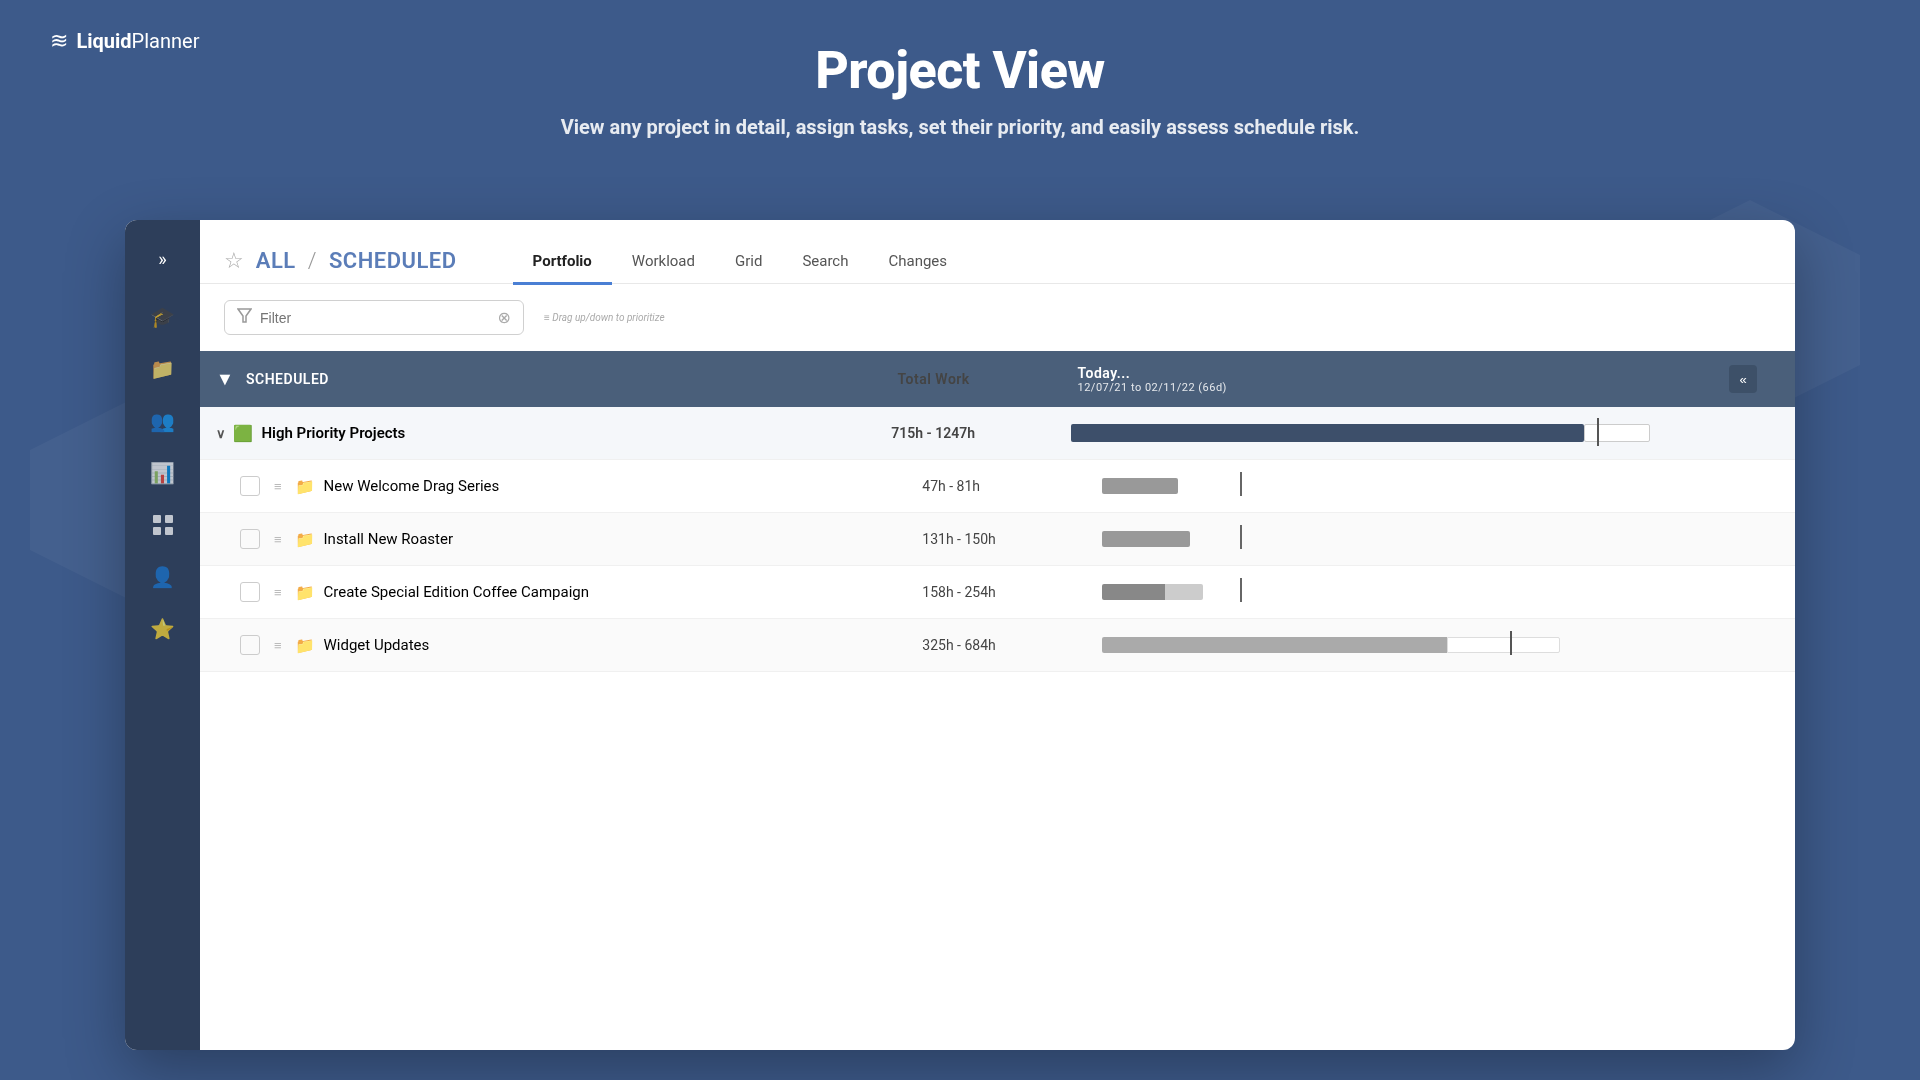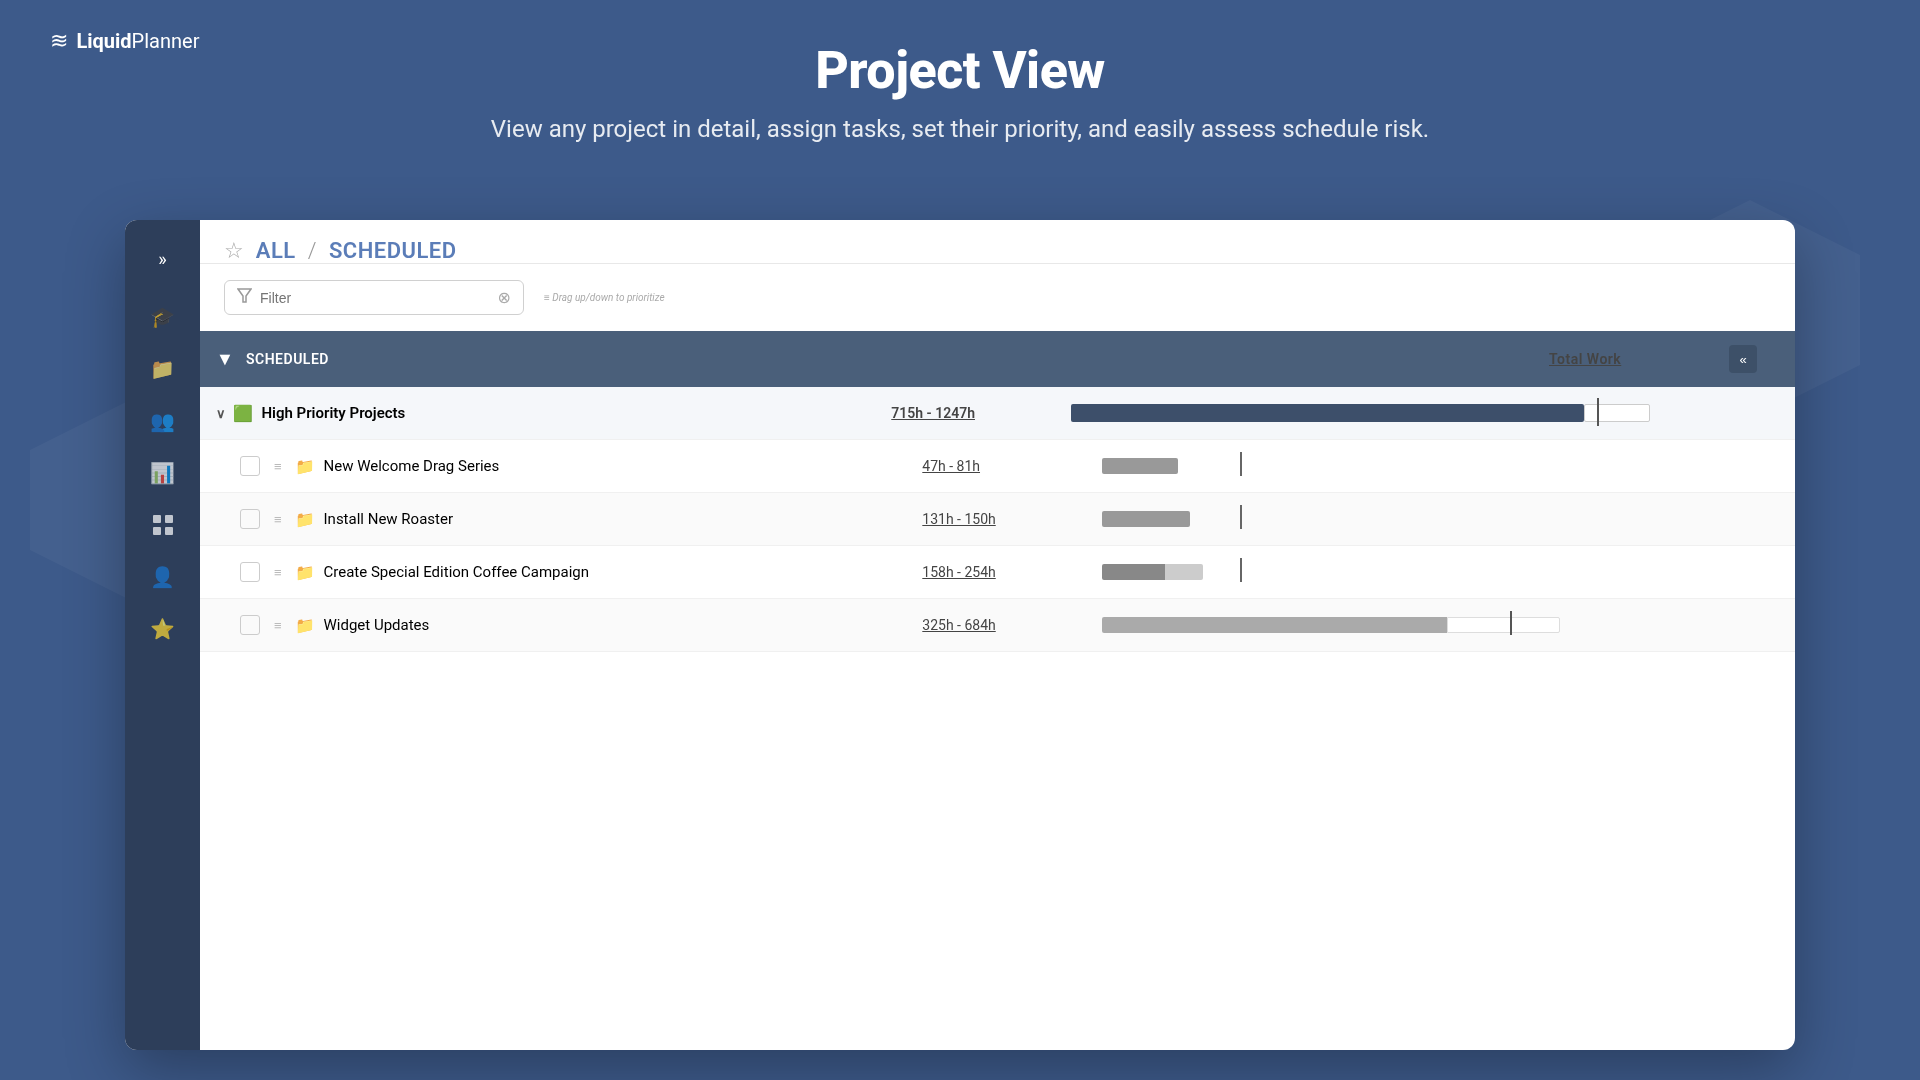--- a/index.html
+++ b/index.html
@@ -35,23 +35,23 @@
       z-index: 2;
     }
     .header-title {
       font-size: 52px;
       font-weight: 800;
       color: #fff;
       letter-spacing: -0.5px;
       margin-bottom: 14px;
     }
     .header-subtitle {
-      font-size: 24px;
+      font-size: 20px;
       color: rgba(255,255,255,0.88);
-      font-weight: 400;
+      font-weight: 700;
     }
 
     
     .logo-area {
       position: absolute;
       top: 28px;
       left: 50px;
       z-index: 10;
       display: flex;
       align-items: center;
@@ -295,21 +295,20 @@
     .col-name {
       flex: 1;
       display: flex;
       align-items: center;
       gap: 0;
     }
     .col-work {
       width: 180px;
       color: #444;
       font-size: 14px;
-      text-decoration: underline;
     }
     .col-timeline {
       flex: 1;
       position: relative;
       height: 28px;
       display: flex;
       align-items: center;
     }
 
     
@@ -389,20 +388,27 @@
   <div class="content-area">
 
     <div class="top-bar">
       <span class="star-icon">☆</span>
       <span class="breadcrumb">
         <span>ALL</span>
         <span class="separator">/</span>
         <span>SCHEDULED</span>
       </span>
 
+      <div class="tabs" style="margin-left:20px;margin-bottom:-1px;border-bottom:none;">
+        <div class="tab active">Portfolio</div>
+        <div class="tab">Workload</div>
+        <div class="tab">Grid</div>
+        <div class="tab">Search</div>
+        <div class="tab">Changes</div>
+      </div>
     </div>
 
     <div class="filter-bar">
       <div class="filter-input-wrap">
         <span class="filter-icon">
           <svg width="15" height="15" viewBox="0 0 15 15" fill="none" stroke="#999" stroke-width="1.5">
             <polygon points="1,1 14,1 9,8 9,14 6,14 6,8"></polygon>
           </svg>
         </span>
         <input class="filter-input" type="text" placeholder="Filter" style="">
@@ -417,20 +423,26 @@
     <div class="table-container">
 
       <div class="table-header">
         <div class="col-expand">
           <span style="font-size:18px;">▼</span>
         </div>
         <div class="col-name">
           <span>SCHEDULED</span>
         </div>
         <div class="col-work">Total Work</div>
+        <div class="col-timeline">
+          <div class="timeline-header-info">
+            <span class="timeline-header-main">Today...</span>
+            <span class="timeline-header-sub">12/07/21 to 02/11/22 (66d)</span>
+          </div>
+        </div>
         <div class="col-collapse" style="width:50px;text-align:center;">
           <button class="collapse-btn">«</button>
         </div>
       </div>
 
       <div class="table-row group-row" style="background:#f5f7fa;">
         <span class="expand-icon">∨</span>
         <div class="col-name">
           <span style="font-size:16px;margin-right:8px;">🟩</span>
           <a class="row-name-link">High Priority Projects</a>

